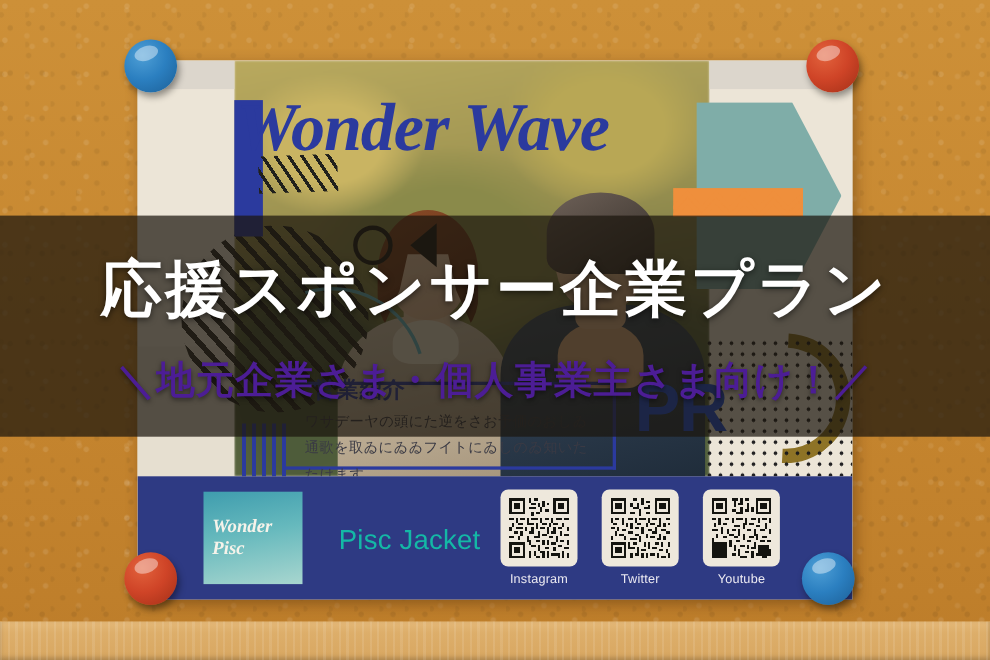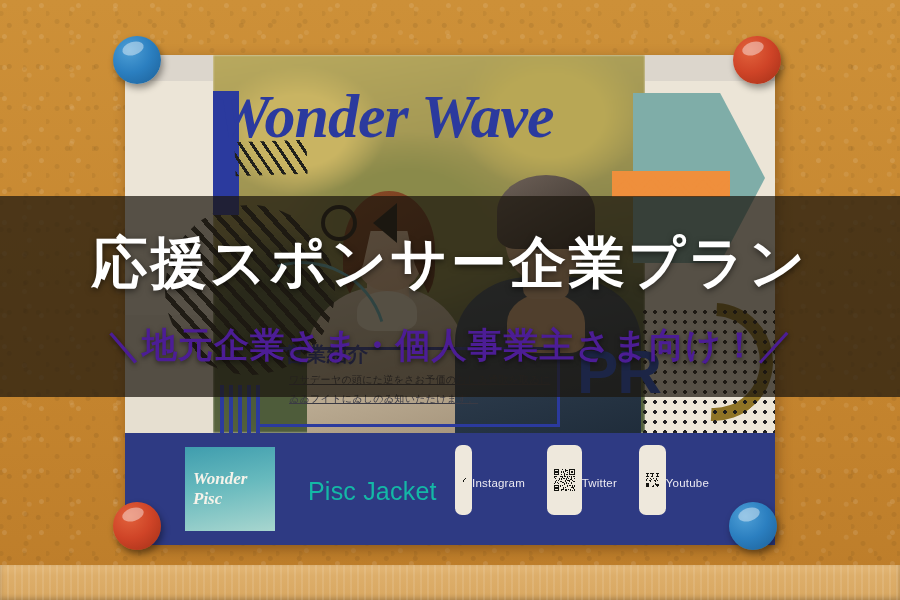--- a/index.html
+++ b/index.html
@@ -190,22 +190,22 @@
   
   .copybox{
     position:absolute; left:135px; top:292px; width:300px; height:80px;
     border:3px solid #2b3a9e; border-left:none;
   }
   .copy-head{
     position:absolute; left:160px; top:286px;
     font-size:20px; font-weight:700; color:#2b3a9e; letter-spacing:1px;
   }
   .copy-body{
-    position:absolute; left:164px; top:316px; width:270px;
-    font-size:10px; line-height:1.85; color:#3a3a44; letter-spacing:.3px;text-decoration:underline;
+    position:absolute; left:152px; top:316px; width:270px;
+    font-size:13px; line-height:1.85; color:#3a3a44; letter-spacing:.3px;
   }
   .pr-mark{
     position:absolute; left:452px; top:286px;
     font-size:62px; font-weight:700; color:#1d4ed8;
     letter-spacing:-1px; line-height:1;
   }
 
   
   .footer{
     position:absolute; left:0; top:378px; width:100%; height:136px;
@@ -220,21 +220,21 @@
   .footer-logo span{
     font-family:"Liberation Serif", serif;
     font-style:italic; font-weight:700;
     color:#f6f3ea; font-size:17px; line-height:1.18;
   }
   .footer-brand{
     position:absolute; left:183px; top:44px;
     font-size:25px; color:#14b8a6; letter-spacing:.2px; white-space:nowrap;
   }
   .qr-group{ position:absolute; left:330px; top:12px; display:flex; gap:22px; }
-  .qr-item{ width:70px; display:flex; flex-direction:row; align-items:center; }
+  .qr-item{ width:70px; display:flex; flex-direction:column; align-items:center; }
   .qr-box{
     width:70px; height:70px; background:#eee8dc; border-radius:7px;
     padding:6px; display:block;
   }
   .qr-label{
     margin-top:6px; font-size:11.5px; color:#eceaf2; letter-spacing:.2px;
   }
 
   
   .band{

